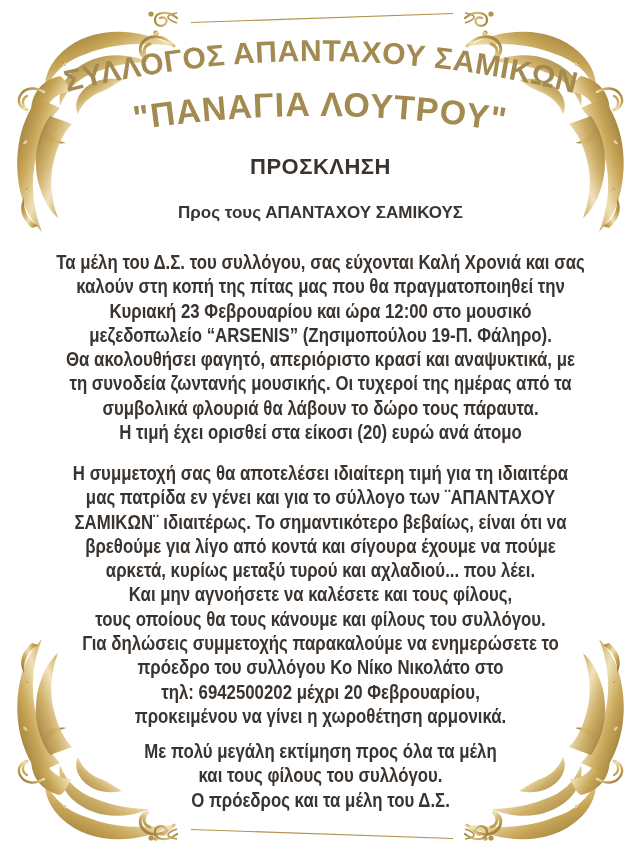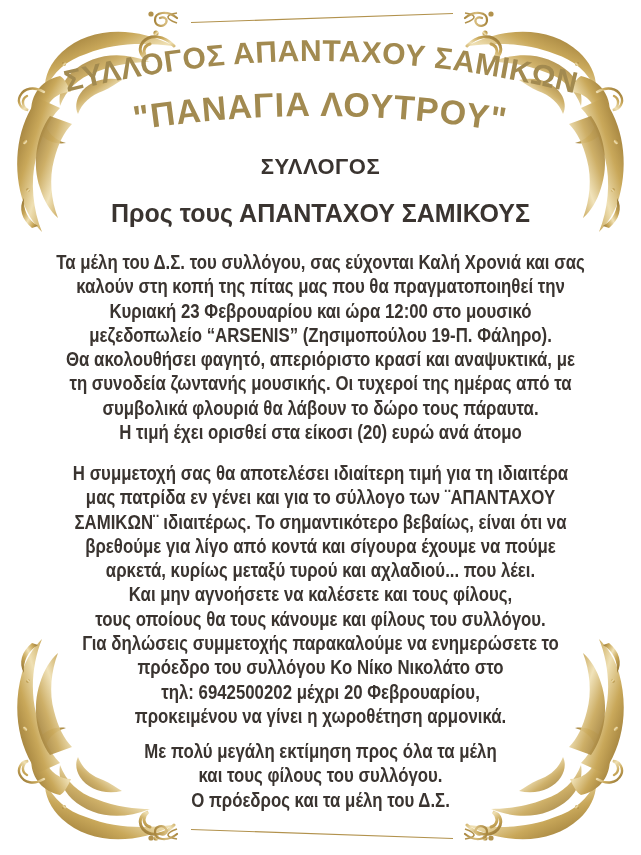--- a/index.html
+++ b/index.html
@@ -6,21 +6,21 @@
   body{
     width:641px;height:855px;
     background:#ffffff;
     font-family:"Liberation Sans", sans-serif;
     position:relative;
     overflow:hidden;
   }
   .abs{position:absolute;left:0;width:641px;text-align:center;}
   .dark{color:#3a3430;font-weight:bold;}
   .heading{top:154px;font-size:22px;line-height:26px;letter-spacing:.5px;}
-  .addressee{top:200px;font-size:25px;line-height:26px;}
+  .addressee{top:200px;font-size:17px;line-height:26px;}
   .para{font-size:20px;line-height:24.3px;transform:scaleX(0.84);transform-origin:50% 0;}
   #p1{top:250px;}
   #p2{top:461px;}
   #closing{top:739px;}
   .line{white-space:nowrap;}
   
   #arc-title{position:absolute;left:0;top:8px;width:641px;height:160px;}
   #arc-title text{
     font-family:"Liberation Sans", sans-serif;
     font-weight:bold;
@@ -115,21 +115,21 @@
     <path id="arcPath2" d="M 90,130 Q 320,85 550,132" fill="none"></path>
   </defs>
   <text class="arc1" text-anchor="middle">
     <textPath href="#arcPath1" startOffset="50%">ΣΥΛΛΟΓΟΣ ΑΠΑΝΤΑΧΟΥ ΣΑΜΙΚΩΝ</textPath>
   </text>
   <text class="arc2" text-anchor="middle">
     <textPath href="#arcPath2" startOffset="50%">"ΠΑΝΑΓΙΑ ΛΟΥΤΡΟΥ"</textPath>
   </text>
 </svg>
 
-<div class="abs dark heading">ΣΥΛΛΟΓΟΣ</div>
+<div class="abs dark heading">ΠΡΟΣΚΛΗΣΗ</div>
 <div class="abs dark addressee">Προς τους ΑΠΑΝΤΑΧΟΥ ΣΑΜΙΚΟΥΣ</div>
 
 <div id="p1" class="abs dark para">
   <div class="line">Τα μέλη του Δ.Σ. του συλλόγου, σας εύχονται Καλή Χρονιά και σας</div>
   <div class="line">καλούν στη κοπή της πίτας μας που θα πραγματοποιηθεί την</div>
   <div class="line">Κυριακή 23 Φεβρουαρίου και ώρα 12:00 στο μουσικό</div>
   <div class="line">μεζεδοπωλείο “ARSENIS” (Ζησιμοπούλου 19-Π. Φάληρο).</div>
   <div class="line">Θα ακολουθήσει φαγητό, απεριόριστο κρασί και αναψυκτικά, με</div>
   <div class="line">τη συνοδεία ζωντανής μουσικής.  Οι τυχεροί της ημέρας από τα</div>
   <div class="line">συμβολικά φλουριά θα λάβουν το δώρο τους πάραυτα.</div>

